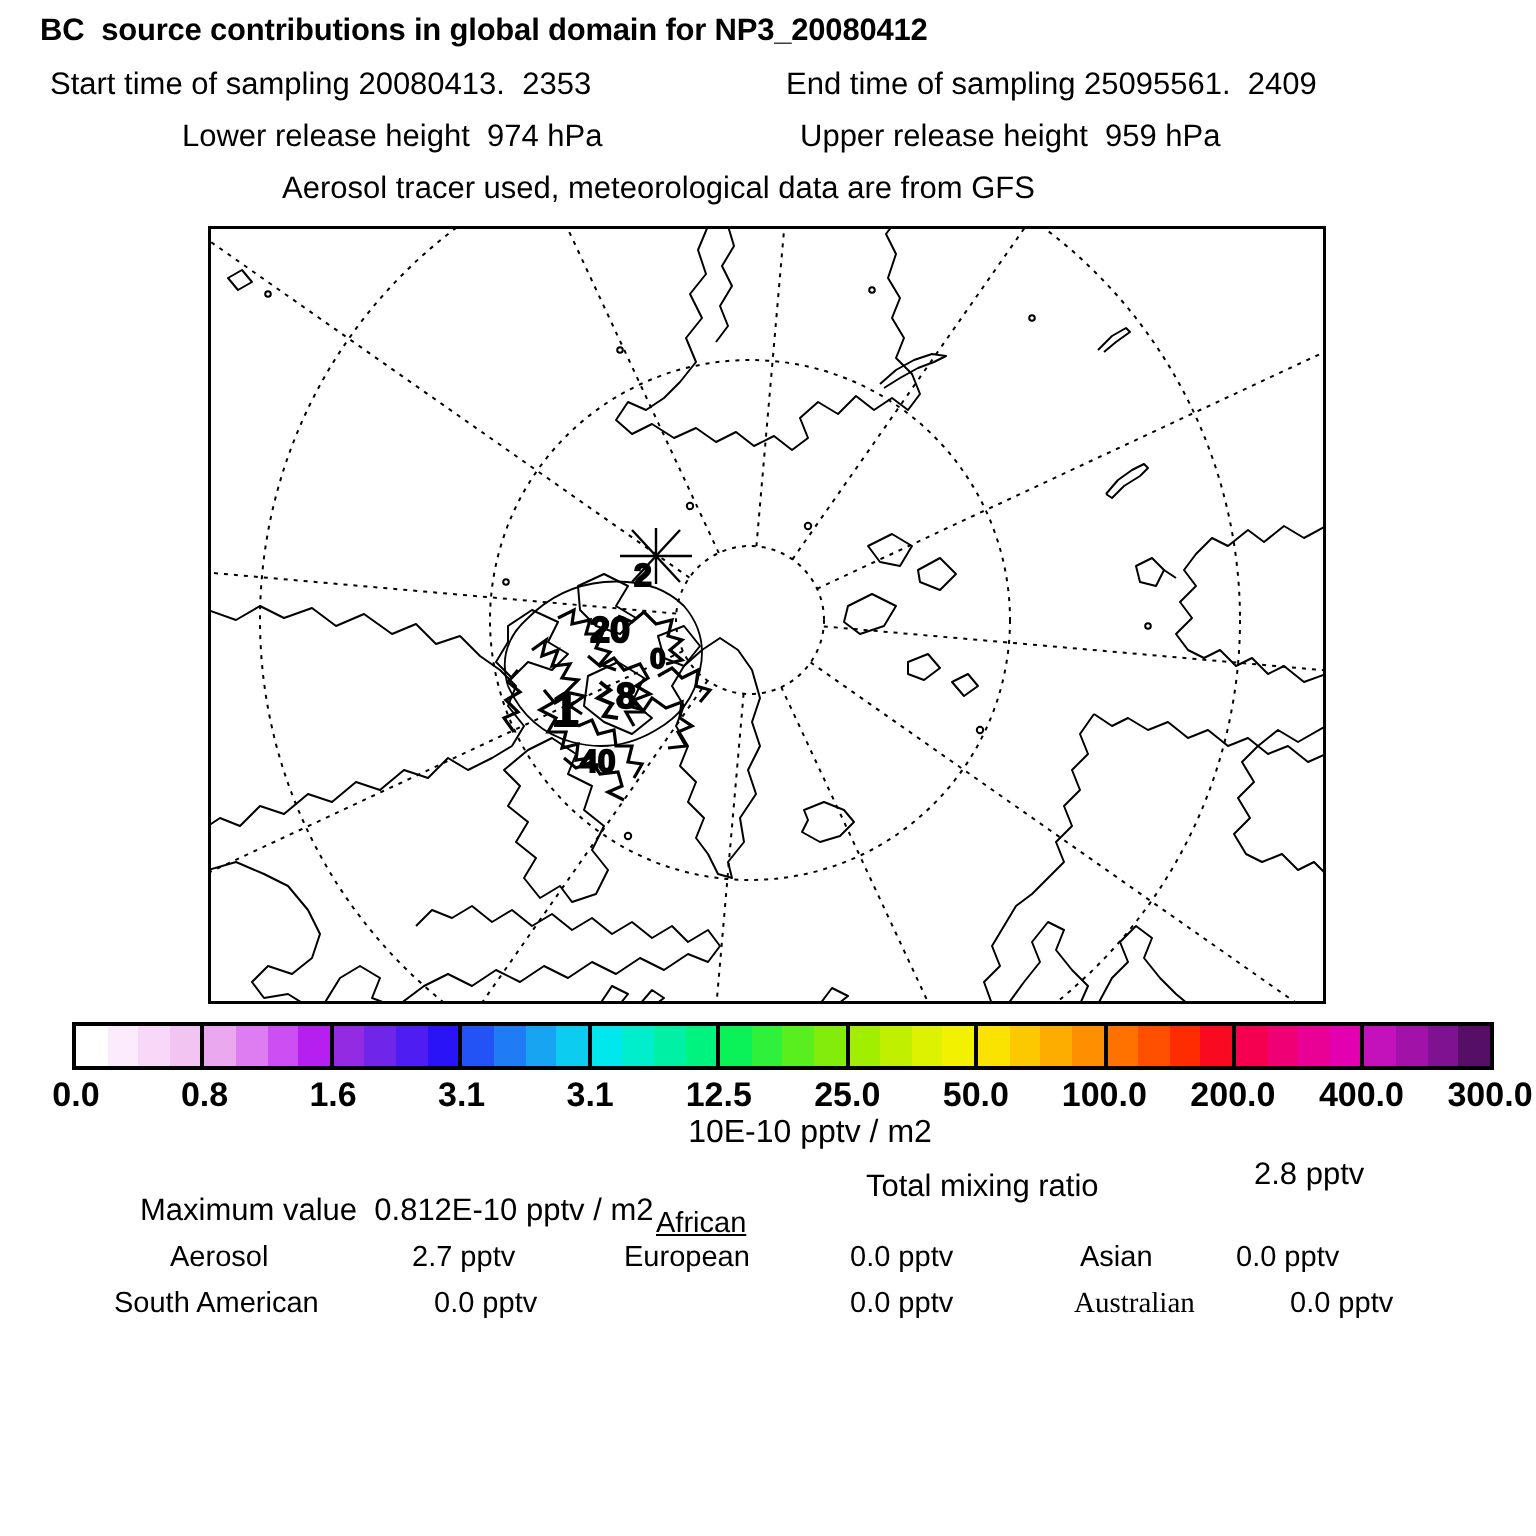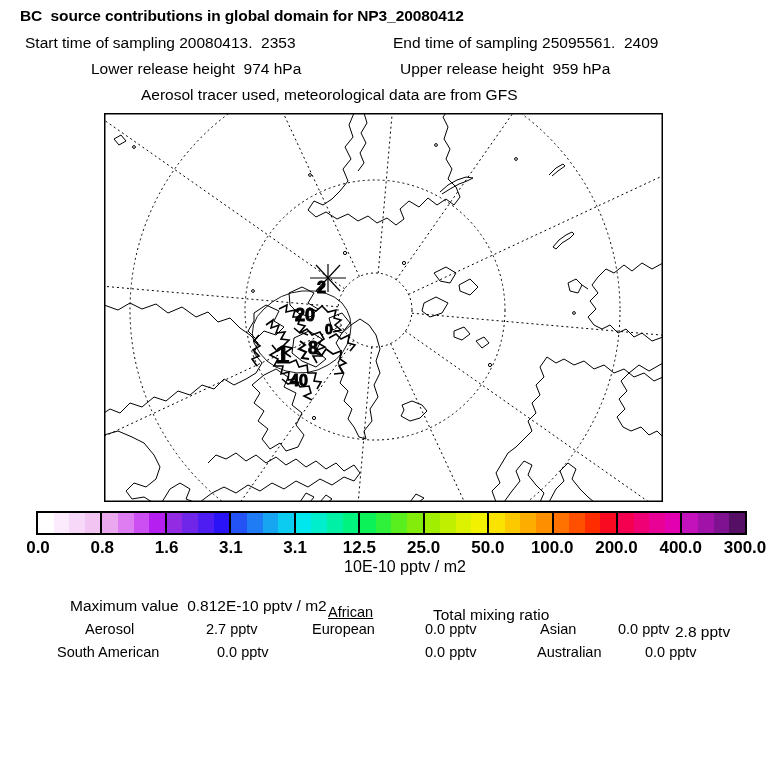--- a/index.html
+++ b/index.html
@@ -211,28 +211,28 @@
     <span class="tick" style="left: 387.636px; text-align: right;">25.0</span>
     <span class="tick" style="left: 451.909px;">50.0</span>
     <span class="tick" style="left: 516.182px;">100.0</span>
     <span class="tick" style="left: 580.455px;">200.0</span>
     <span class="tick" style="left: 644.727px;">400.0</span>
     <span class="tick" style="left: 709px;">300.0</span>
   </div>
 <div class="abs unit" style="left:405px;top:558px;transform:translateX(-50%);">10E-10 pptv / m2</div>
 
 <div class="abs stat1" style="left:70px;top:597px;">Maximum value  0.812E-10 pptv / m2</div>
-<div class="abs stat1" style="left:433px;top:606px;">Total mixing ratio</div>
-<div class="abs stat1" style="left:627px;top:623px;margin-left:48px;">2.8 pptv</div>
+<div class="abs stat1" style="left:433px;top:585px;">Total mixing ratio</div>
+<div class="abs stat1" style="left:627px;top:579px;">2.8 pptv</div>
 
 <div class="abs stat2" style="left:85px;top:621px;">Aerosol</div>
 <div class="abs stat2" style="left:206px;top:621px;">2.7 pptv</div>
 <div class="abs stat2" style="left:312px;top:621px;">European</div>
 <div class="abs stat2" style="left:425px;top:621px;">0.0 pptv</div>
 <div class="abs stat2" style="left:540px;top:621px;">Asian</div>
 <div class="abs stat2" style="left:618px;top:621px;">0.0 pptv</div>
 
 <div class="abs stat2" style="left:57px;top:644px;">South American</div>
 <div class="abs stat2" style="left:217px;top:644px;">0.0 pptv</div>
 <div class="abs stat2" style="left:328px;top:604px;text-decoration:underline;">African</div>
 <div class="abs stat2" style="left:425px;top:644px;">0.0 pptv</div>
-<div class="abs stat2" style="left:537px;top:644px;">Australian</div>
+<div class="abs stat2" style="left:537px;top:644px;font-family:Liberation Serif, serif;">Australian</div>
 <div class="abs stat2" style="left:645px;top:644px;">0.0 pptv</div>
 
 </body></html>

